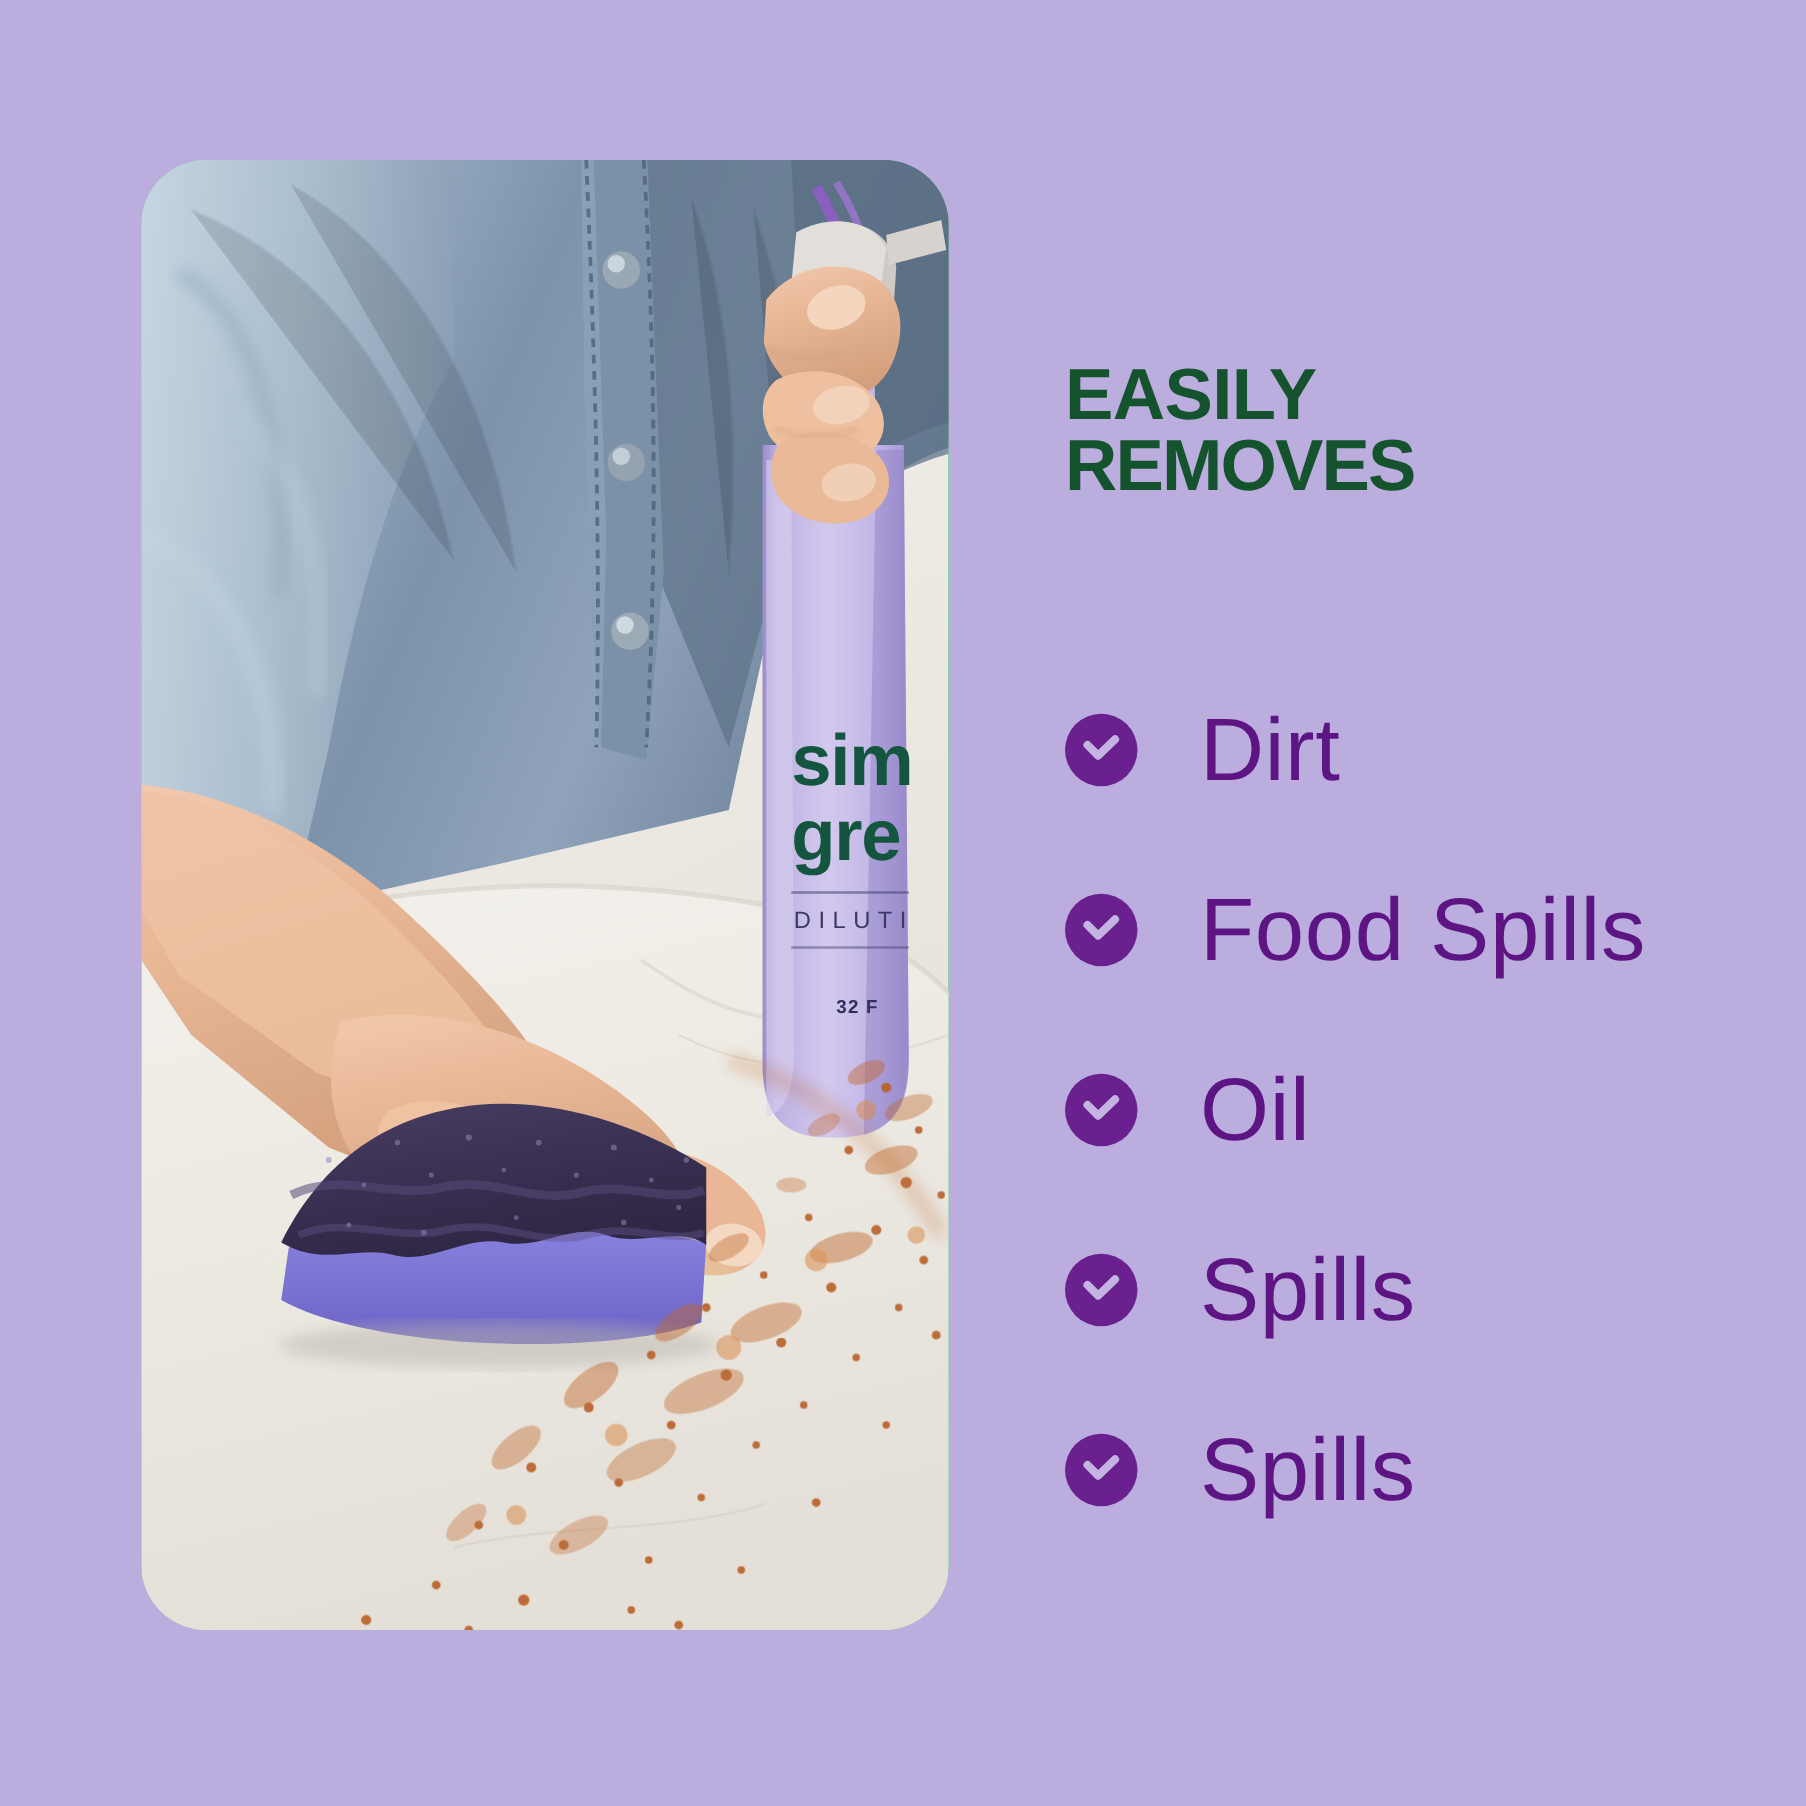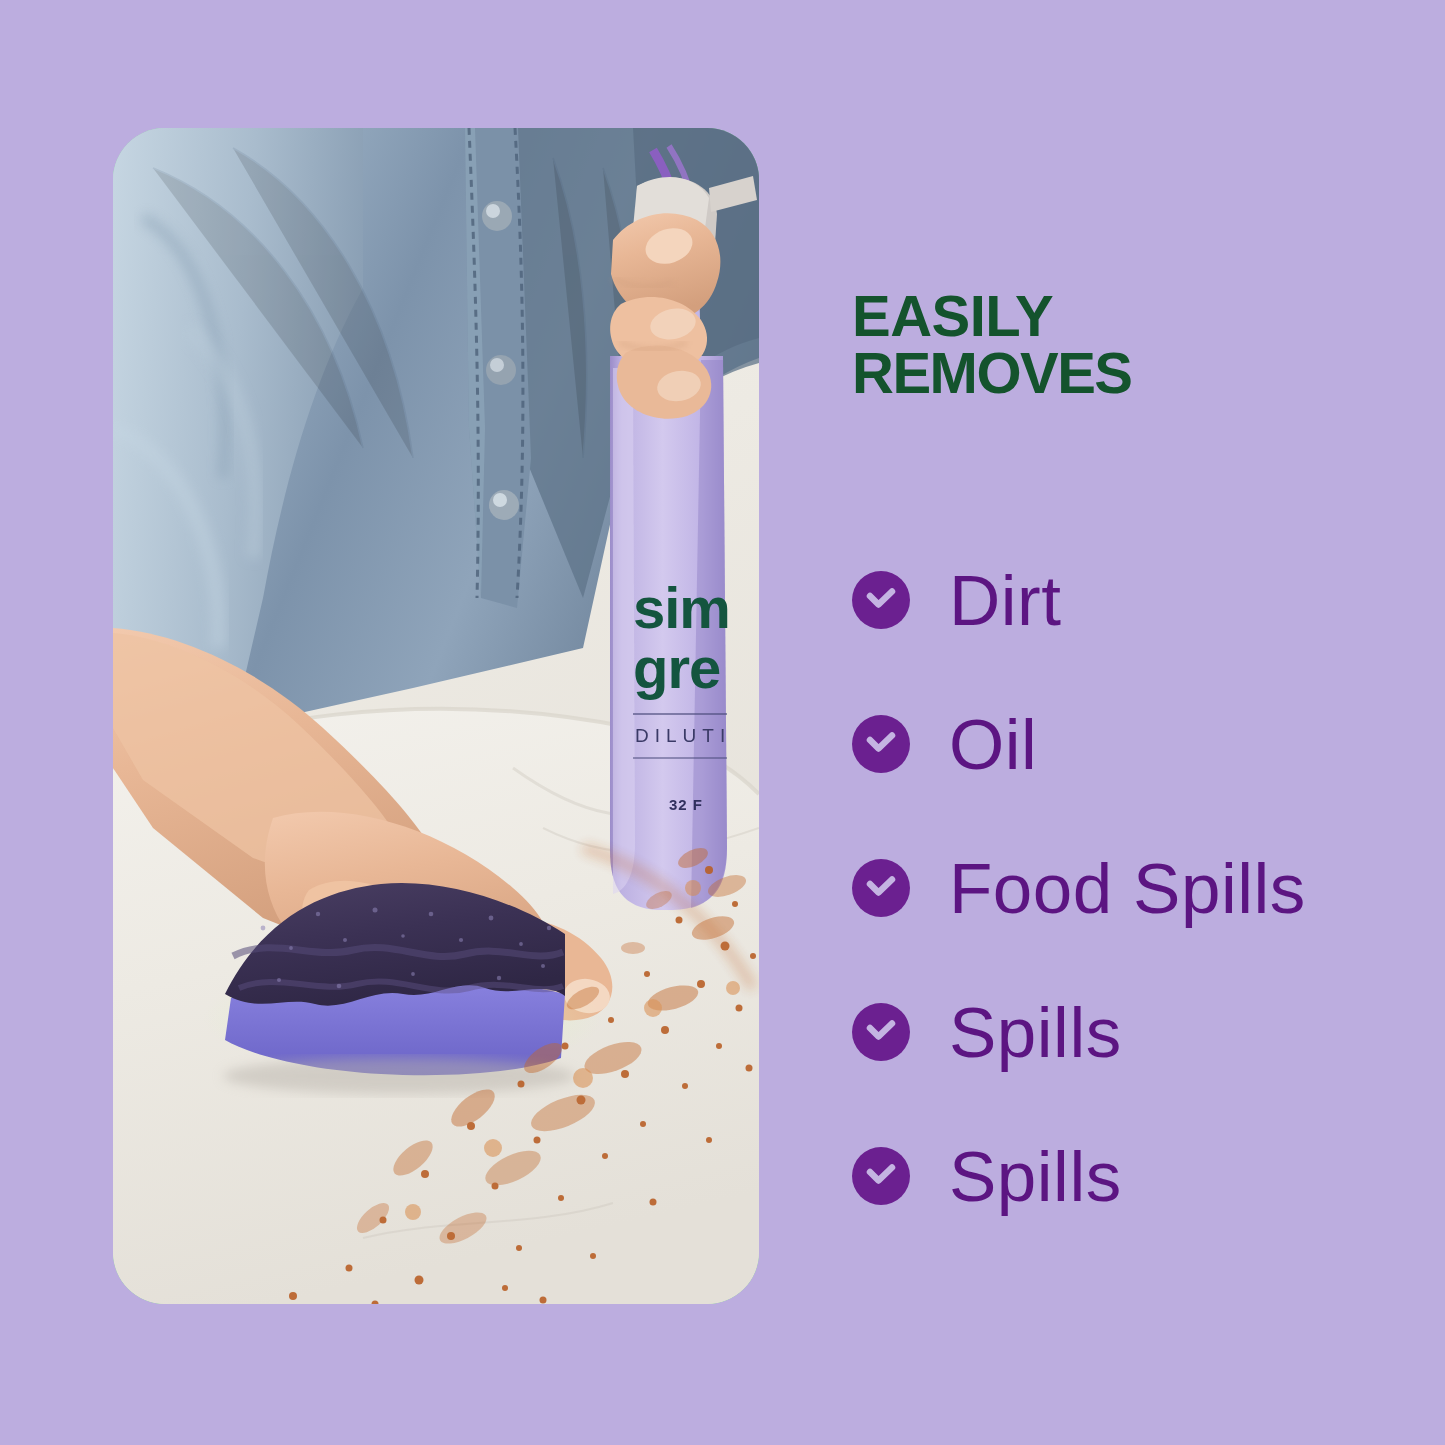--- a/index.html
+++ b/index.html
@@ -70,21 +70,21 @@
     width: 58px;
     height: 58px;
     border-radius: 50%;
     background: #6b2090;
     display: flex;
     align-items: center;
     justify-content: center;
   }
   .check-icon svg { display:block; }
   .check-label {
-    margin-left: 39px;
+    margin-left: 50px;
     color: #5c1582;
     font-family: "Liberation Sans", sans-serif;
     font-weight: 300;
     font-size: 71px;
     line-height: 1;
     letter-spacing: 0.5px;
     white-space: nowrap;
   }
 </style>
 </head>
@@ -398,30 +398,30 @@
         </span>
         <span class="check-label">Dirt</span>
       </div>
 
       <div class="check-row">
         <span class="check-icon">
           <svg width="34" height="34" viewBox="0 0 34 34" aria-hidden="true">
             <path d="M6 13 L14.5 21.5 L28 8.5" fill="none" stroke="#c4b4e2" stroke-width="6.5" stroke-linecap="round" stroke-linejoin="round"></path>
           </svg>
         </span>
-        <span class="check-label">Oil</span>
+        <span class="check-label">Food Spills</span>
       </div>
 
       <div class="check-row">
         <span class="check-icon">
           <svg width="34" height="34" viewBox="0 0 34 34" aria-hidden="true">
             <path d="M6 13 L14.5 21.5 L28 8.5" fill="none" stroke="#c4b4e2" stroke-width="6.5" stroke-linecap="round" stroke-linejoin="round"></path>
           </svg>
         </span>
-        <span class="check-label">Food Spills</span>
+        <span class="check-label">Oil</span>
       </div>
 
       <div class="check-row">
         <span class="check-icon">
           <svg width="34" height="34" viewBox="0 0 34 34" aria-hidden="true">
             <path d="M6 13 L14.5 21.5 L28 8.5" fill="none" stroke="#c4b4e2" stroke-width="6.5" stroke-linecap="round" stroke-linejoin="round"></path>
           </svg>
         </span>
         <span class="check-label">Spills</span>
       </div>

